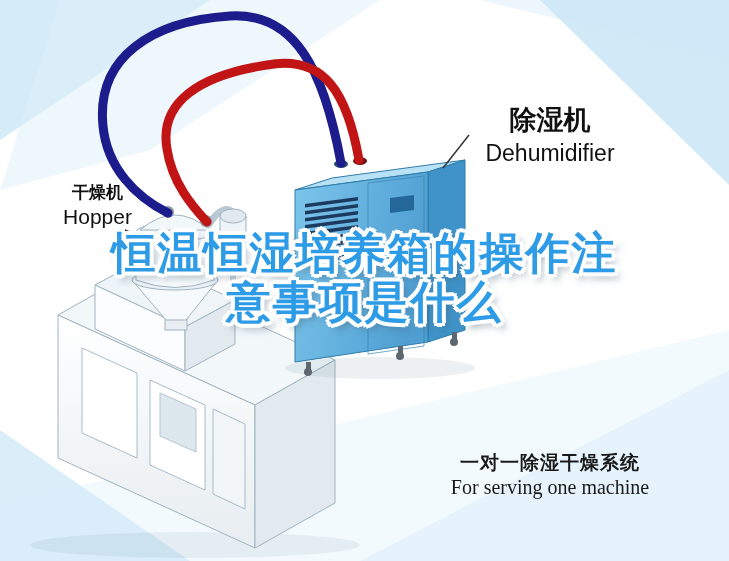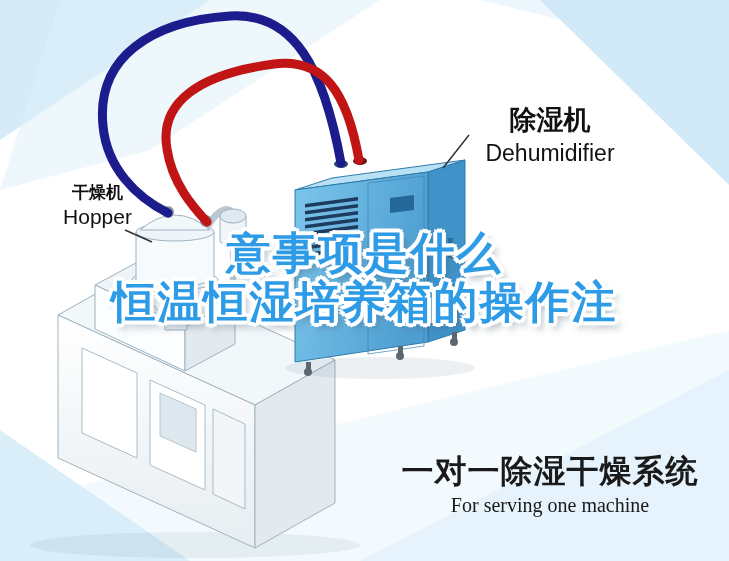--- a/index.html
+++ b/index.html
@@ -20,21 +20,21 @@
   .callout{position:absolute;text-align:center;color:#111;}
   .co-zh{font-weight:bold;}
   .co-en{font-family:Liberation Sans, sans-serif;}
   .co-dehum{left:460px;top:74px;width:180px;margin-top:28px;}
   .co-dehum .co-zh{font-size:27px;}
   .co-dehum .co-en{font-size:23px;margin-top:2px;}
   .co-dryer{left:40px;top:181px;width:115px;}
   .co-dryer .co-zh{font-size:17px;}
   .co-dryer .co-en{font-size:21px;margin-top:1px;}
   .caption{position:absolute;left:400px;top:450px;width:300px;text-align:center;color:#1a1a1a;}
-  .caption-zh{font-size:32px;font-weight:bold;letter-spacing:1px;}
+  .caption-zh{font-size:19px;font-weight:bold;letter-spacing:1px;}
   .caption-en{font-size:20px;font-family:"Liberation Serif","DejaVu Serif",serif;}
 </style>
 </head>
 <body>
 
 <div class="stage">
 
   <svg width="729" height="561" viewBox="0 0 729 561">
     <rect width="729" height="561" fill="#ffffff"></rect>
     <polygon points="0,0 210,0 0,140" fill="#cfe8f7" opacity="0.85"></polygon>
@@ -130,22 +130,22 @@
     <div class="co-zh">除湿机</div>
     <div class="co-en">Dehumidifier</div>
   </div>
 
   <div class="callout co-dryer">
     <div class="co-zh">干燥机</div>
     <div class="co-en">Hopper</div>
   </div>
 
   <div class="title" style="color: rgb(46, 155, 230);">
+    <div>恒温恒湿培养箱的操作注</div>
     <div>意事项是什么</div>
-    <div>恒温恒湿培养箱的操作注</div>
   </div>
 
   <div class="caption">
     <div class="caption-zh">一对一除湿干燥系统</div>
     <div class="caption-en">For serving one machine</div>
   </div>
 
 </div>
 
 </body></html>

